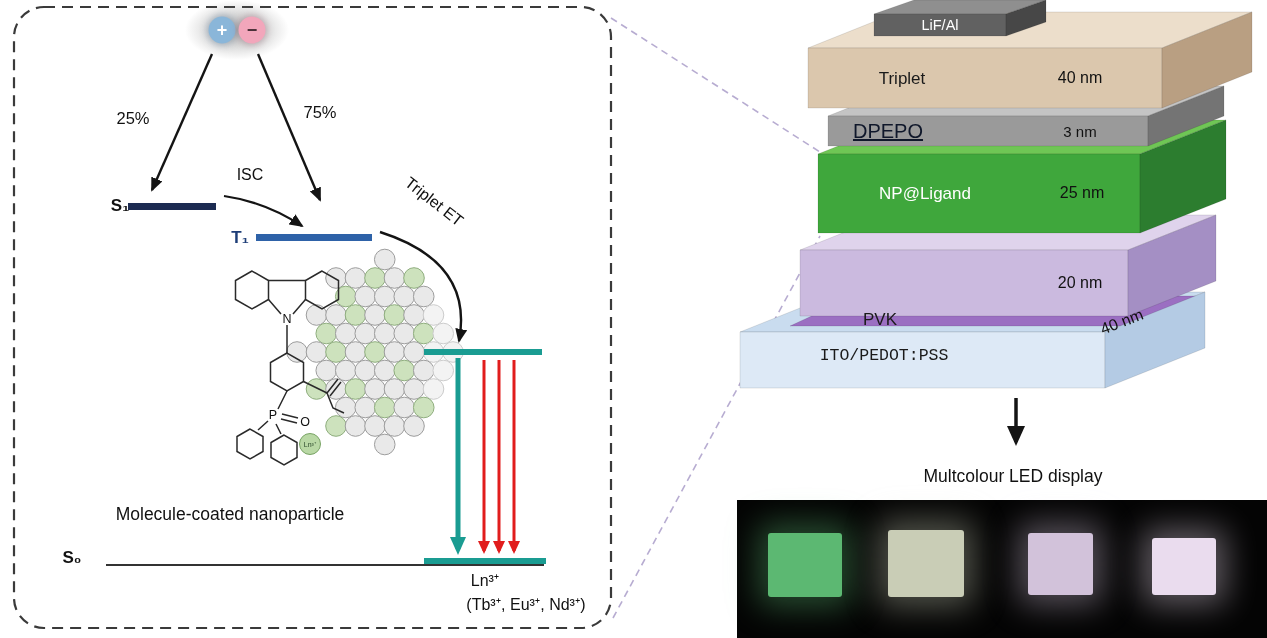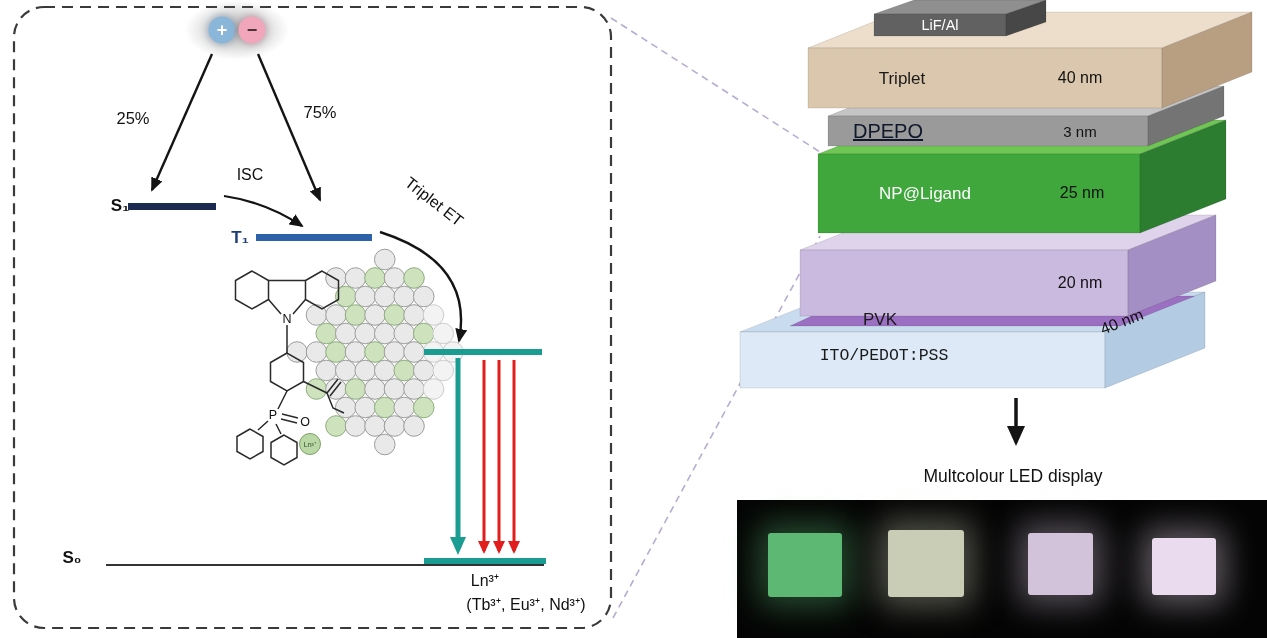--- a/index.html
+++ b/index.html
@@ -193,20 +193,21 @@
   </svg>
 
   <div class="txt-layer">
 
     <div class="lbl" style="left:133px;top:118px;font-size:16.5px">25%</div>
     <div class="lbl" style="left:320px;top:112px;font-size:16.5px">75%</div>
     <div class="lbl bold" style="left:120px;top:205px;font-size:17px">S₁</div>
     <div class="lbl" style="left:250px;top:175px;font-size:16px">ISC</div>
     <div class="lbl bold" style="left:240px;top:237px;font-size:17px;color:#1d3d77">T₁</div>
     <div class="lbl rot38" style="left:434px;top:202px;font-size:16px">Triplet ET</div>
+    <div class="lbl" style="left:230px;top:515px;font-size:17.5px">Molecule-coated nanoparticle</div>
     <div class="lbl bold" style="left:72px;top:557px;font-size:17px">S₀</div>
     <div class="lbl" style="left:310px;top:444px;font-size:7px;color:#2c4a2c">Ln³⁺</div>
     <div class="lbl" style="left:485px;top:581px;font-size:16px">Ln³⁺</div>
     <div class="lbl" style="left:526px;top:605px;font-size:16px">(Tb³⁺, Eu³⁺, Nd³⁺)</div>
     <div class="lbl" style="left:287px;top:319px;font-size:12.5px">N</div>
     <div class="lbl" style="left:273px;top:415px;font-size:12.5px">P</div>
     <div class="lbl" style="left:305px;top:422px;font-size:12.5px">O</div>
 
     <div class="lbl" style="left: 940px; top: 25px; font-size: 14.5px; color: rgb(255, 255, 255);">LiF/Al</div>
     <div class="lbl" style="left: 902px; top: 78px; font-size: 17px; color: rgb(26, 26, 26);">Triplet</div>

